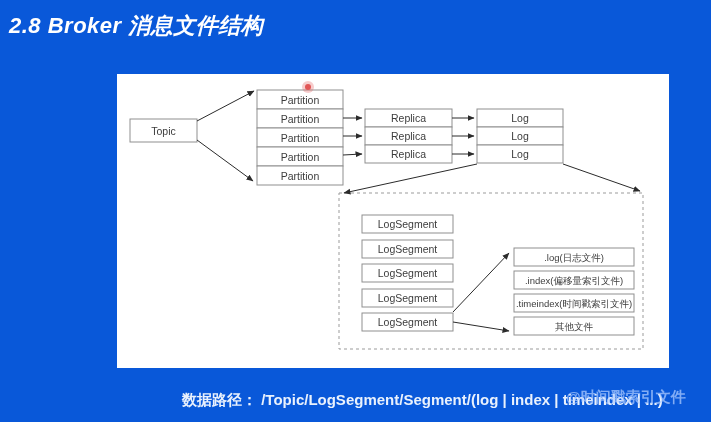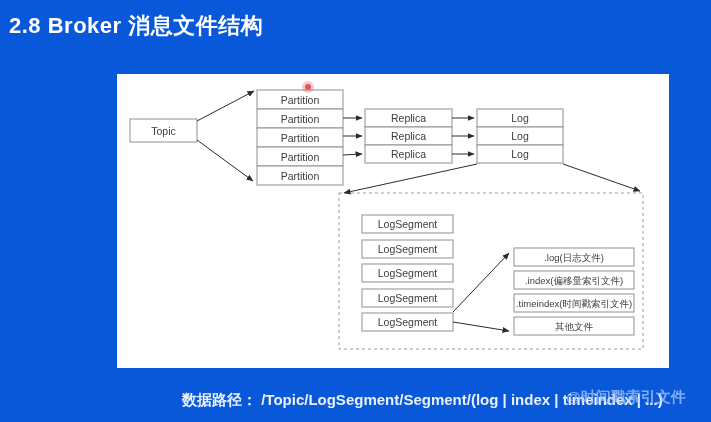--- a/index.html
+++ b/index.html
@@ -16,20 +16,21 @@
   .slide-title {
     position: absolute;
     left: 9px;
     top: 11px;
     margin: 0;
     font-size: 22px;
     font-weight: 700;
     color: #ffffff;
     letter-spacing: 0.5px;
     white-space: nowrap;
+    font-style: italic;
   }
 
   .panel {
     position: absolute;
     left: 117px;
     top: 74px;
     width: 552px;
     height: 294px;
     background: #ffffff;
   }

